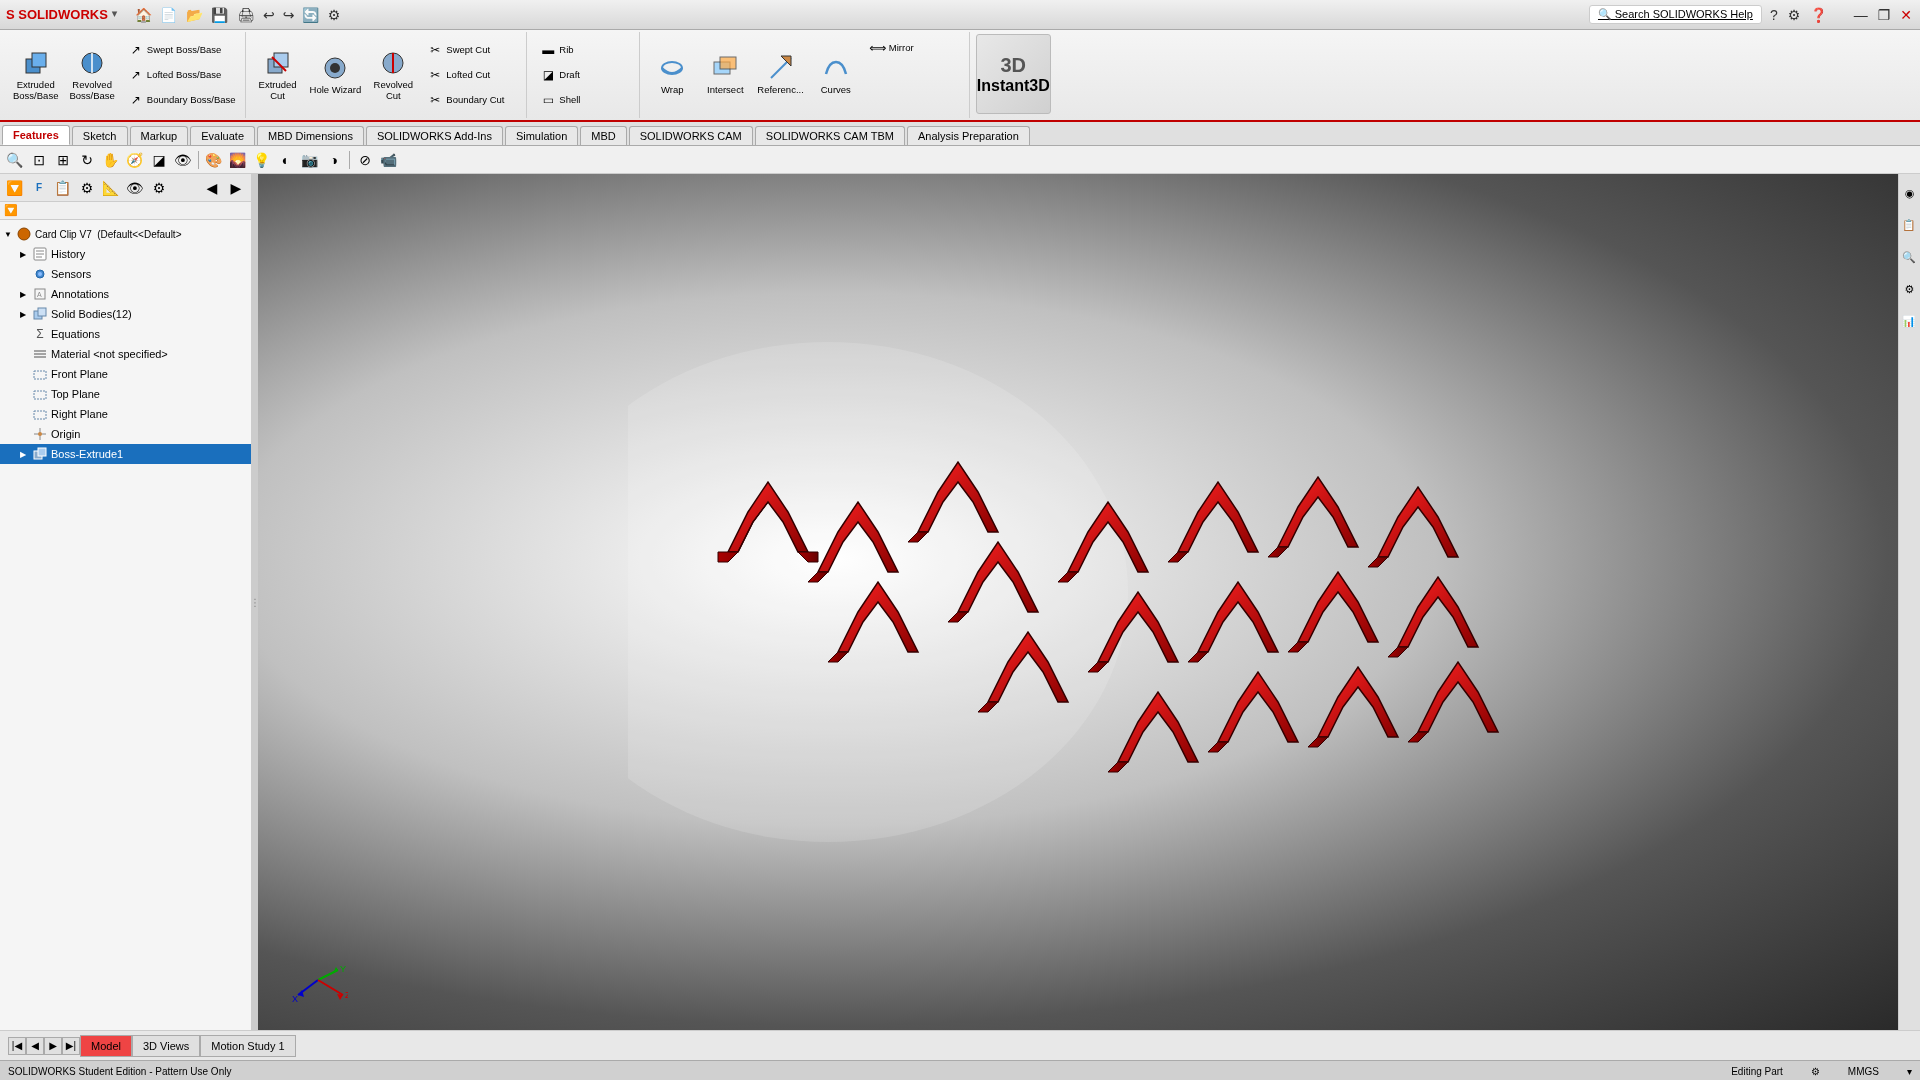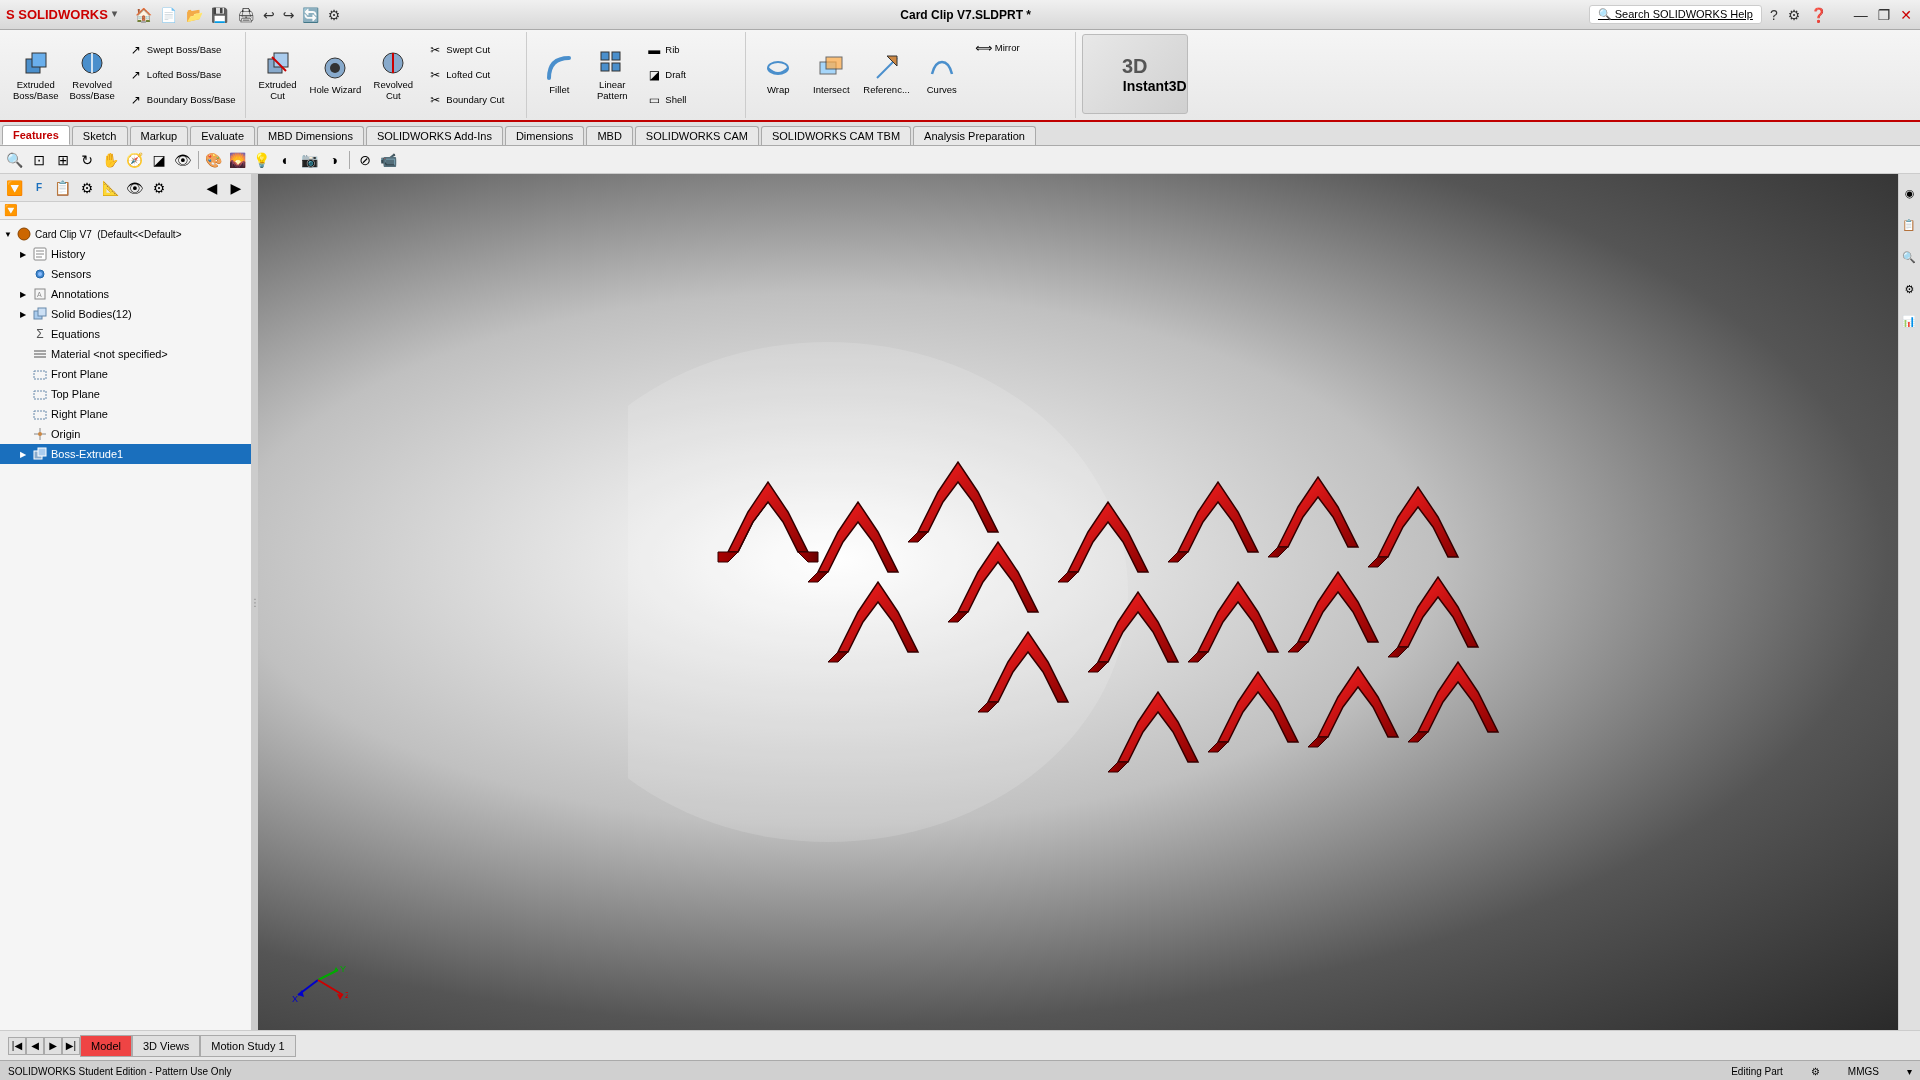--- a/index.html
+++ b/index.html
@@ -300,21 +300,20 @@
     <span class="qab">🏠</span>
     <span class="qab">📄</span>
     <span class="qab">📂</span>
     <span class="qab">💾</span>
     <span class="qab">🖨</span>
     <span class="qab">↩</span>
     <span class="qab">↪</span>
     <span class="qab">🔄</span>
     <span class="qab">⚙</span>
   </div>
-  <div class="center">Card Clip V7.SLDPRT *</div>
   <div class="right">
     <span style="font-size:11px; border:1px solid #ccc; padding:2px 8px; border-radius:3px; background:#fff; cursor:text;text-decoration:underline;" placeholder="Search SOLIDWORKS Help">🔍 Search SOLIDWORKS Help</span>
     <span class="qab">?</span>
     <span class="qab">⚙</span>
     <span class="qab">❓</span>
     <span style="width:10px"></span>
     <span class="qab">—</span>
     <span class="qab">❐</span>
     <span class="qab" style="color:#c00">✕</span>
   </div>
@@ -408,41 +407,20 @@
           <div class="ribbon-btn small">
             <div class="ribbon-icon" style="width:16px;height:16px;font-size:12px;">✂</div>
             <div class="ribbon-btn-label">Boundary Cut</div>
           </div>
         </div>
       </div>
     </div>
 
     <div class="ribbon-group">
       <div class="ribbon-group-items">
-        <div style="display:flex; gap:1px;">
-          <div class="ribbon-btn large">
-            <div class="ribbon-icon large">
-              <svg width="28" height="28" viewBox="0 0 28 28">
-                  <path d="M4,24 Q4,4 24,4" fill="none" stroke="#4a8fcc" stroke-width="4" stroke-linecap="round"></path>
-                </svg>
-            </div>
-            <div class="ribbon-btn-label">Fillet</div>
-          </div>
-          <div class="ribbon-btn large">
-            <div class="ribbon-icon large">
-              <svg width="28" height="28" viewBox="0 0 28 28">
-                <rect x="3" y="3" width="8" height="8" fill="#4a8fcc" stroke="#333" stroke-width="1"></rect>
-                <rect x="14" y="3" width="8" height="8" fill="#4a8fcc" stroke="#333" stroke-width="1"></rect>
-                <rect x="3" y="14" width="8" height="8" fill="#4a8fcc" stroke="#333" stroke-width="1"></rect>
-                <rect x="14" y="14" width="8" height="8" fill="#4a8fcc" stroke="#333" stroke-width="1"></rect>
-              </svg>
-            </div>
-            <div class="ribbon-btn-label">Linear<br>Pattern</div>
-          </div>
-        </div>
         <div style="display:flex; flex-direction:column; justify-content:center; gap:1px; margin-left:2px;">
           <div class="ribbon-btn small">
             <div class="ribbon-icon" style="width:16px;height:16px;font-size:12px;">▬</div>
             <div class="ribbon-btn-label">Rib</div>
           </div>
           <div class="ribbon-btn small">
             <div class="ribbon-icon" style="width:16px;height:16px;font-size:12px;">◪</div>
             <div class="ribbon-btn-label">Draft</div>
           </div>
           <div class="ribbon-btn small">
@@ -497,35 +475,35 @@
             <div class="ribbon-icon" style="width:16px;height:16px;font-size:12px;">⟺</div>
             <div class="ribbon-btn-label">Mirror</div>
           </div>
         </div>
       </div>
     </div>
 
     <div class="ribbon-group" style="border-right:none;">
       <div class="instant3d-btn">
         <div style="font-size:20px; font-weight:900; color:#555;">3D</div>
-        <div style="font-size:14px; font-weight:bold;margin-left:40px;">Instant3D</div>
+        <div style="font-size:16px; font-weight:bold;">Instant3D</div>
       </div>
     </div>
 
   </div>
 </div>
 
 <div id="tabbar">
   <div class="tab active">Features</div>
   <div class="tab">Sketch</div>
   <div class="tab">Markup</div>
   <div class="tab">Evaluate</div>
   <div class="tab">MBD Dimensions</div>
   <div class="tab">SOLIDWORKS Add-Ins</div>
-  <div class="tab">Dimensions</div>
+  <div class="tab">Simulation</div>
   <div class="tab">MBD</div>
   <div class="tab">SOLIDWORKS CAM</div>
   <div class="tab">SOLIDWORKS CAM TBM</div>
   <div class="tab">Analysis Preparation</div>
 </div>
 
 <div id="toolbar2">
 
   <div class="tb2-btn" title="Zoom to Area">🔍</div>
   <div class="tb2-btn" title="Zoom to Fit">⊡</div>

